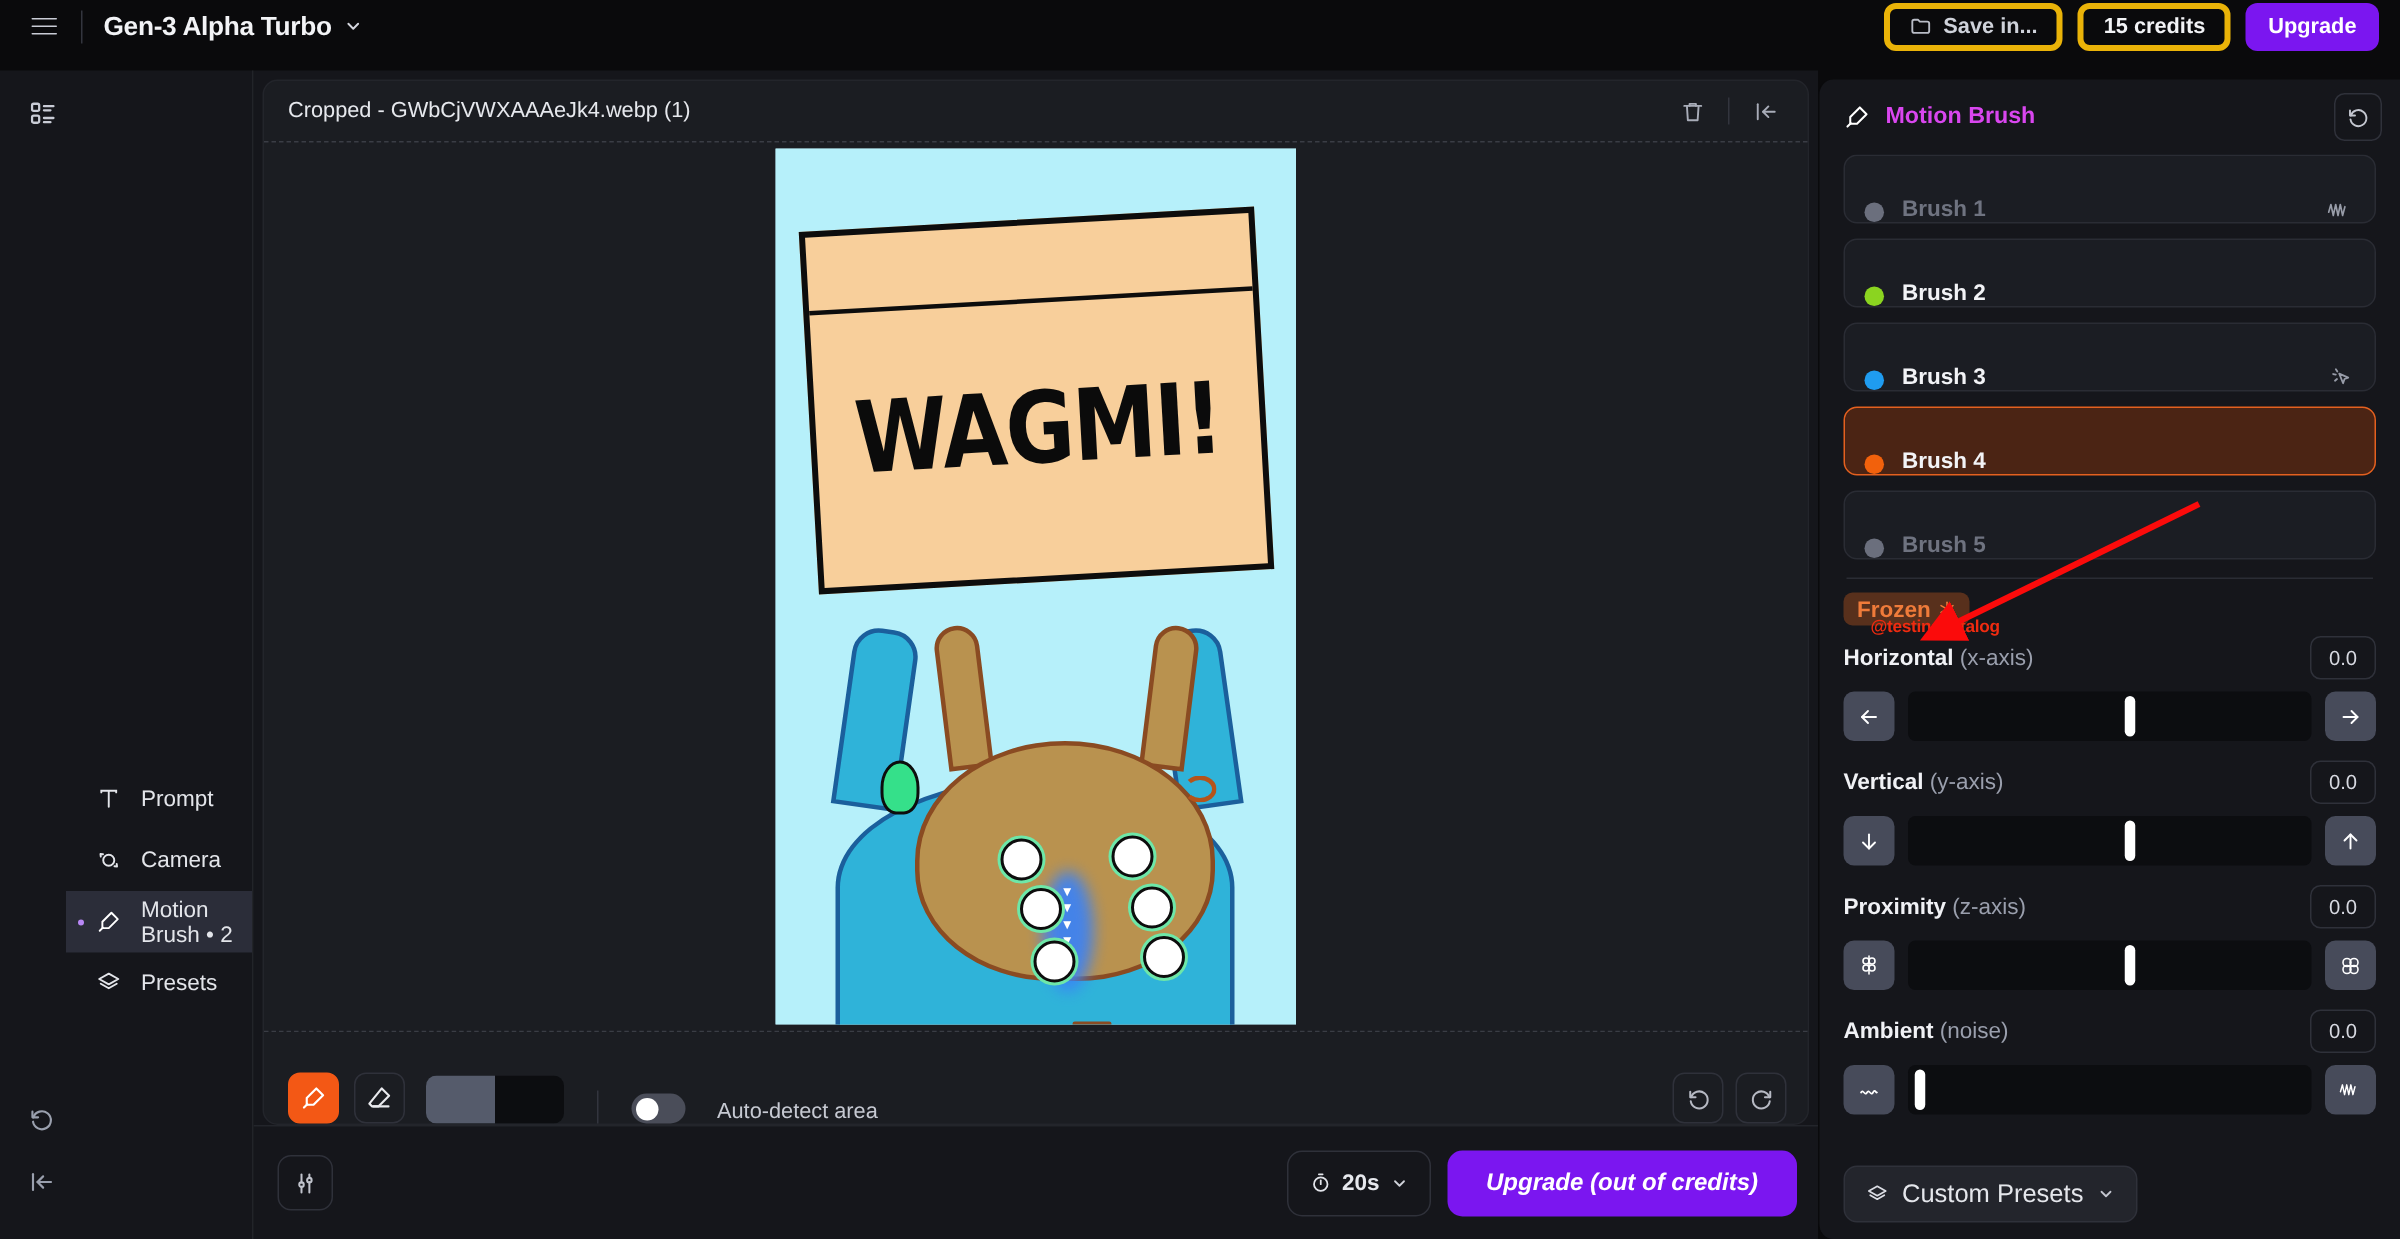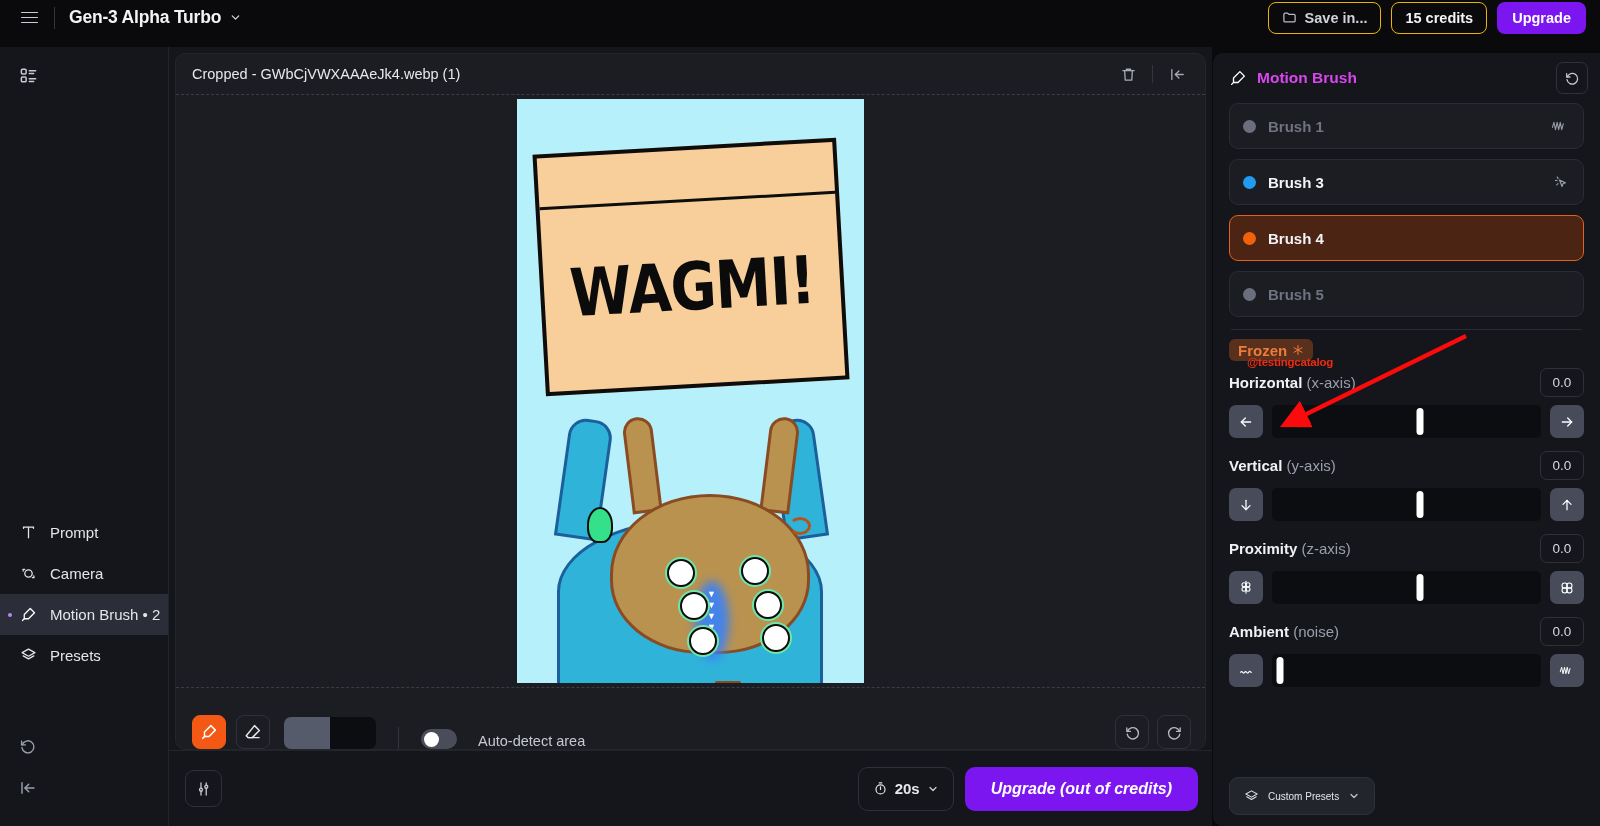--- a/index.html
+++ b/index.html
@@ -21,42 +21,42 @@
   }
   .hamburger { width: 34px; height: 34px; display: flex; align-items: center; justify-content: center; cursor: pointer; border-radius: 6px; }
   .hamburger .bars { width: 17px; }
   .hamburger .bars span { display: block; height: 1.6px; background: #c9ccd6; margin: 3.6px 0; border-radius: 1px; }
   .topdivider { width: 1px; height: 22px; background: #33353e; margin: 0 14px 0 8px; }
   .model-name { font-size: 17.5px; font-weight: 700; letter-spacing: -.2px; color: #f2f3f6; }
   .chev { display:inline-block; margin-left: 8px; vertical-align: 2px; }
   .model-sel { display: flex; align-items: center; cursor: pointer; }
   .topbar-right { margin-left: auto; display: flex; align-items: center; gap: 10px; }
   .btn-outline {
-    height: 32px; border: 1px solid #eab308; border-radius: 8px;
+    height: 32px; border: 4px solid #eab308; border-radius: 8px;
     display: flex; align-items: center; gap: 8px;
     padding: 0 13px; font-size: 14.5px; font-weight: 700; color: #cfd2da;
     background: transparent; cursor: pointer;
   }
   .btn-outline.credits { color: #f2f3f6; }
   .btn-purple {
     height: 32px; border-radius: 8px; background: #7b16f0;
     padding: 0 15px; display: flex; align-items: center;
     font-size: 14.5px; font-weight: 700; color: #fff; cursor: pointer; border: none;
   }
 
   
   .body { flex: 1; display: flex; min-height: 0; }
 
   
   .leftrail {
     width: 169px; flex: 0 0 169px;
     background: #15161b;
     border-right: 1px solid #222429;
     position: relative;
-    display: flex; flex-direction: column;
+    display: flex; flex-direction: row;
   }
   .rail-top { padding: 12px 0 0 12px; }
   .rail-icon-btn { width: 32px; height: 32px; display: flex; align-items: center; justify-content: center; border-radius: 6px; cursor: pointer; }
   .rail-nav { margin-top: auto; padding-bottom: 150px; }
   .rail-item {
     height: 41px; display: flex; align-items: center;
     gap: 13px; padding-left: 20px; cursor: pointer; position: relative;
     font-size: 15px; color: #e3e5ea;
   }
   .rail-item.active { background: #2b2d39; }
@@ -213,21 +213,21 @@
   }
   .rp-header {
     height: 50px; flex: 0 0 50px; display: flex; align-items: center;
     padding: 0 12px 0 16px; gap: 10px;
   }
   .rp-title { font-size: 15.5px; font-weight: 700; color: #d946ef; }
   .rp-header .reset { margin-left: auto; width: 32px; height: 32px; border-radius: 7px; border: 1px solid #2f313a; display: flex; align-items: center; justify-content: center; cursor: pointer; }
   .rp-scroll { flex: 1; overflow: hidden; padding: 0 16px; }
   .brush-row {
     height: 46px; border-radius: 9px; border: 1px solid #2a2c34;
-    background: #1b1d23; display: flex; align-items: center;
+    background: #1b1d23; display: flex; align-items: flex-end;
     padding: 0 13px; margin-bottom: 10px; cursor: pointer;
   }
   .brush-row.selected { background: #4b2414; border-color: #e4601f; }
   .brush-row.empty .brush-label { color: #6f7380; }
   .brush-dot { width: 13px; height: 13px; border-radius: 50%; margin-right: 12px; }
   .brush-label { font-size: 15px; font-weight: 700; color: #f2f3f6; }
   .brush-row .row-icon { margin-left: auto; opacity: .85; }
 
   .divider-line { height: 1px; background: #2a2c34; margin: 12px 2px 9px 2px; }
 
@@ -267,21 +267,21 @@
   .slider-block + .slider-block { margin-top: 12px; }
 
   .rp-footer {
     position: absolute; left: 0; right: 0; bottom: 0; height: 60px;
     display: flex; align-items: center; padding: 0 16px;
     background: #15161b;
   }
   .presets-btn {
     height: 38px; border-radius: 9px; background: #23252c; border: 1px solid #2f313a;
     display: flex; align-items: center; gap: 9px; padding: 0 14px;
-    font-size: 10px; color: #e4e6eb; cursor: pointer;
+    font-size: 17px; color: #e4e6eb; cursor: pointer;
   }
 
   
   .red-arrow { position: absolute; pointer-events: none; left: 1270px; top: 328px; }
 
   svg { display: block; }
 </style>
 </head>
 <body>
 
@@ -544,20 +544,24 @@
         <div class="brush-row empty">
           <span class="brush-dot" style="background:#6b6f7d"></span>
           <span class="brush-label">Brush 1</span>
           <span class="row-icon">
             <svg width="19" height="16" viewBox="0 0 26 18" fill="none" stroke="#aeb3c0" stroke-width="1.5" stroke-linecap="round" stroke-linejoin="round">
                 <path d="M2 11 4 4l2.2 10L8.4 4l2.1 10L12.6 4l2.1 10L16.8 6"></path>
               </svg>
           </span>
         </div>
 
+        <div class="brush-row">
+          <span class="brush-dot" style="background:#8bd420"></span>
+          <span class="brush-label">Brush 2</span>
+        </div>
 
         <div class="brush-row">
           <span class="brush-dot" style="background:#1f9cf0"></span>
           <span class="brush-label">Brush 3</span>
           <span class="row-icon">
             <svg width="18" height="18" viewBox="0 0 24 24" fill="none" stroke="#aeb3c0" stroke-width="1.6" stroke-linecap="round" stroke-linejoin="round">
                 <path d="M10 9.5 18 13l-3.3 1.2L13.4 18z"></path>
                 <line x1="7" y1="5.5" x2="8.3" y2="7.6"></line>
                 <line x1="4.6" y1="9.8" x2="6.9" y2="10.3"></line>
                 <line x1="6.2" y1="15.8" x2="8" y2="14.2"></line>

